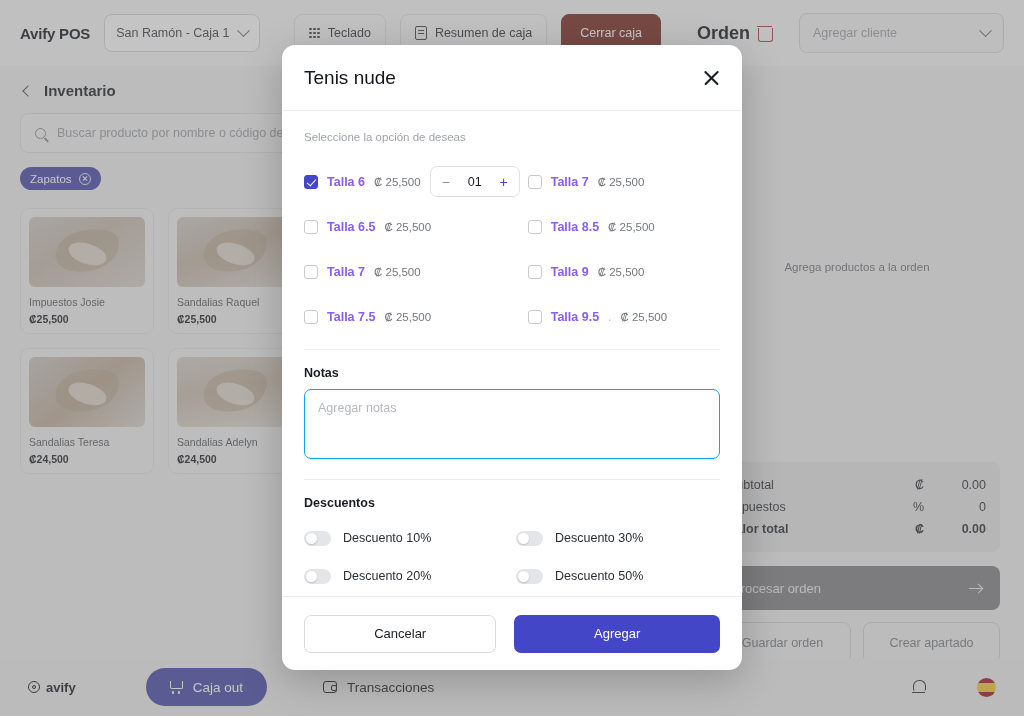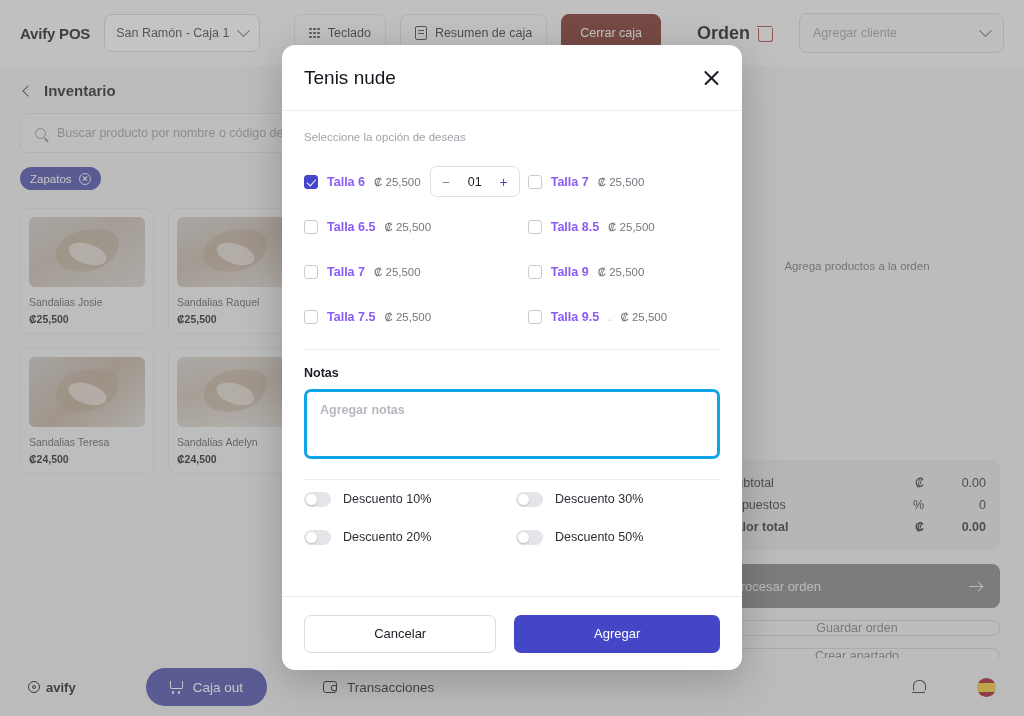--- a/index.html
+++ b/index.html
@@ -172,21 +172,21 @@
   .trow.total .lbl, .trow.total .val, .trow.total .sym { font-weight: bold; }
   .process-btn {
     margin-top: 14px; height: 44px;
     background: #808083; color: #e9e9ea; border-radius: 8px;
     display: flex; align-items: center; justify-content: space-between;
     padding: 0 18px; font-size: 13px;
   }
   .arrow-r { width: 13px; height: 9px; position: relative; }
   .arrow-r::before { content:""; position:absolute; top: 4px; left: 0; width: 13px; height: 1.4px; background: #e9e9ea; }
   .arrow-r::after { content:""; position:absolute; top: 1.5px; right: 0; width: 6px; height: 6px; border-top: 1.4px solid #e9e9ea; border-right: 1.4px solid #e9e9ea; transform: rotate(45deg); }
-  .sec-row { display: flex; gap: 12px; margin-top: 12px; flex-direction: column; }
+  .sec-row { display: flex; gap: 12px; margin-top: 12px; }
   .sec-btn {
     flex: 1 1 0; height: 42px;
     border: 1px solid #cfcfd2; border-radius: 8px; background: transparent;
     display: flex; align-items: center; justify-content: center;
     font-size: 12.5px; color: #787b82;
   }
 
   
   .bottombar {
     position: absolute; bottom: 0; left: 0;
@@ -261,25 +261,25 @@
     padding: 0 11px;
   }
   .step-minus { font-size: 14px; color: #8c8f96; line-height: 1; }
   .step-val { font-size: 12.5px; color: #1b1d24; }
   .step-plus { font-size: 14px; color: #4446c8; line-height: 1; }
 
   .divider { height: 1px; background: #ededed; margin: 10px 0 0 0; }
   .sec-label { font-size: 12.5px; font-weight: bold; color: #1b1d24; margin: 16px 0 9px 0; }
   .notes {
     width: 100%; height: 70px;
-    border: 3px solid #0ea5e9; border-radius: 7px;
+    border: 1px solid #0ea5e9; border-radius: 7px;
     padding: 11px 13px;
     font-size: 12.5px; color: #b5b8be;
     font-family: "Liberation Sans", sans-serif;
-    resize: none; background: #fff; font-weight: bold;
+    resize: none; background: #fff;
   }
   .notes::placeholder { color: #b5b8be; }
 
   .toggles { display: grid; grid-template-columns: 1fr 1fr; column-gap: 8px; }
   .tg-row { display: flex; align-items: center; gap: 12px; height: 38px; }
   .switch { width: 27px; height: 15px; border-radius: 8px; background: #e4e5e8; position: relative; flex: none; }
   .switch::after { content:""; position:absolute; left: 2px; top: 2px; width: 11px; height: 11px; border-radius: 50%; background: #fff; box-shadow: 0 1px 2px rgba(0,0,0,0.18); }
   .tg-label { font-size: 12.5px; color: #2b2e35; }
 
   .modal-foot {
@@ -356,21 +356,21 @@
         <span>Buscar producto por nombre o código de b</span>
       </div>
       <div class="chip">
         <span>Zapatos</span>
         <span class="chip-x"></span>
       </div>
 
       <div class="grid">
         <div class="card">
           <div class="thumb ph-a"></div>
-          <div class="card-name">Sandalias Josie</div>
+          <div class="card-name">Impuestos Josie</div>
           <div class="card-price">₡25,500</div>
         </div>
         <div class="card">
           <div class="thumb ph-b"></div>
           <div class="card-name">Sandalias Raquel</div>
           <div class="card-price">₡25,500</div>
         </div>
         <div class="card">
           <div class="thumb ph-a"></div>
           <div class="card-name"></div>
@@ -525,20 +525,21 @@
 
         </div>
 
         <div class="divider"></div>
 
         <div class="sec-label">Notas</div>
         <textarea class="notes" placeholder="Agregar notas" style=""></textarea>
 
         <div class="divider" style="margin-top:16px;"></div>
 
+        <div class="sec-label">Descuentos</div>
         <div class="toggles">
           <div class="tg-row">
             <span class="switch"></span>
             <span class="tg-label">Descuento 10%</span>
           </div>
           <div class="tg-row">
             <span class="switch"></span>
             <span class="tg-label">Descuento 30%</span>
           </div>
           <div class="tg-row">

